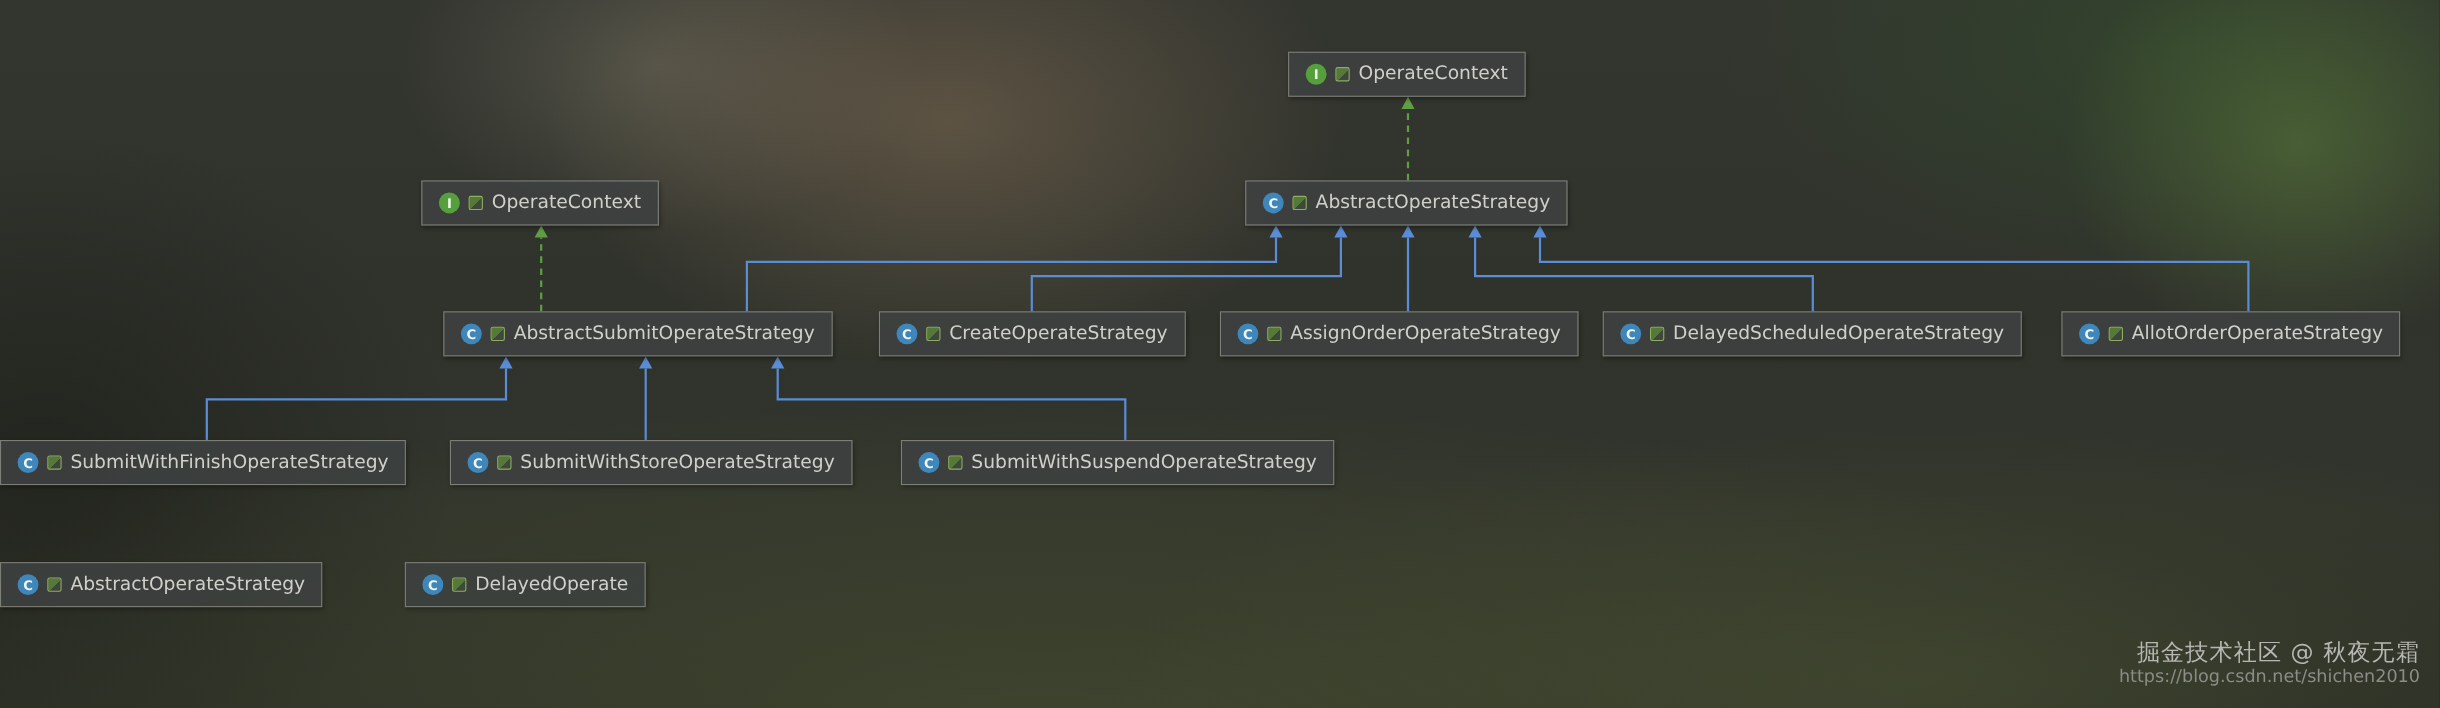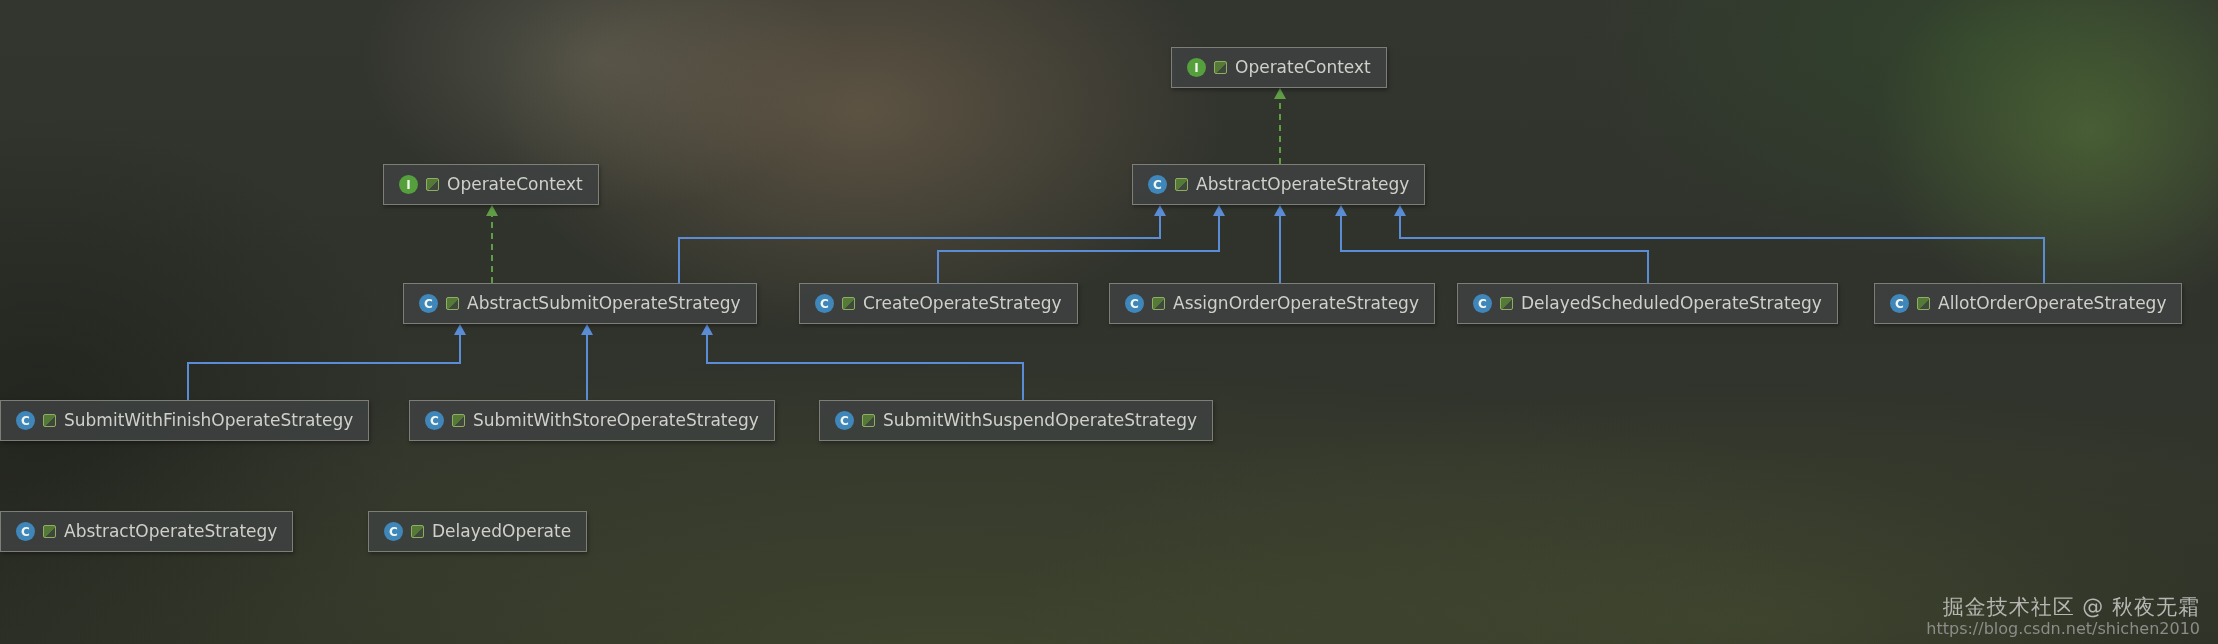--- a/index.html
+++ b/index.html
@@ -31,21 +31,21 @@
     font-size:12px;font-weight:bold;color:#f2f7ee;
   }
   .badge.cls{background:#3f87bb;}
   .badge.iface{background:#55a03c;}
   .mod{
     display:inline-block;flex:0 0 auto;width:11px;height:11px;
     border:1px solid #8fae61;border-radius:2px;
     background:linear-gradient(135deg,#557a38 55%,rgba(85,122,56,0.15) 55%);
   }
   .label{line-height:1;}
-  .watermark{position:absolute;right:18px;bottom:6px;text-align:right;z-index:4;}
+  .watermark{position:absolute;right:18px;bottom:20px;text-align:right;z-index:4;}
   .wm-main{font-size:21px;color:#b6b6b2;letter-spacing:1px;}
   .wm-url{font-size:16px;color:#8c8c88;margin-top:-2px;}
 </style>
 </head>
 <body>
 
 <div class="canvas">
 
   <svg class="edges" width="2218" height="644" viewBox="0 0 2218 644">
 

